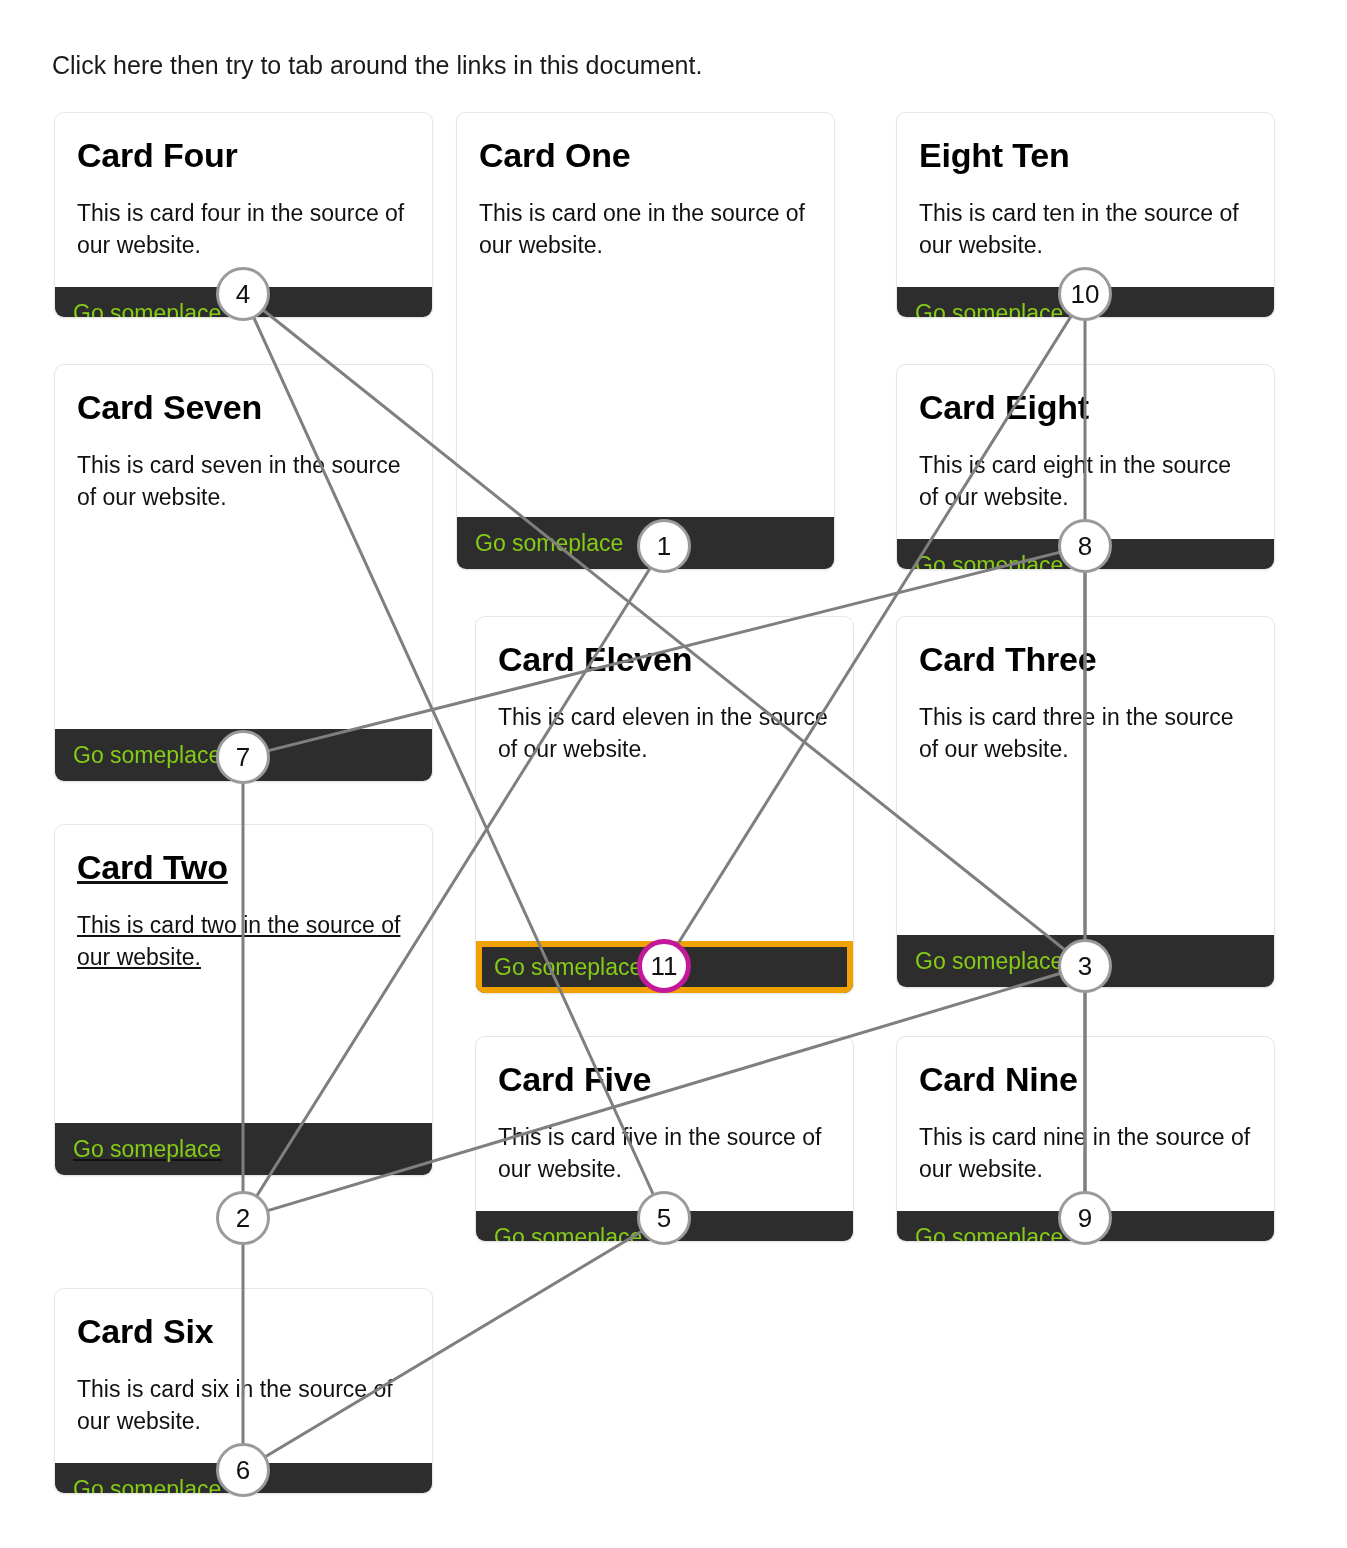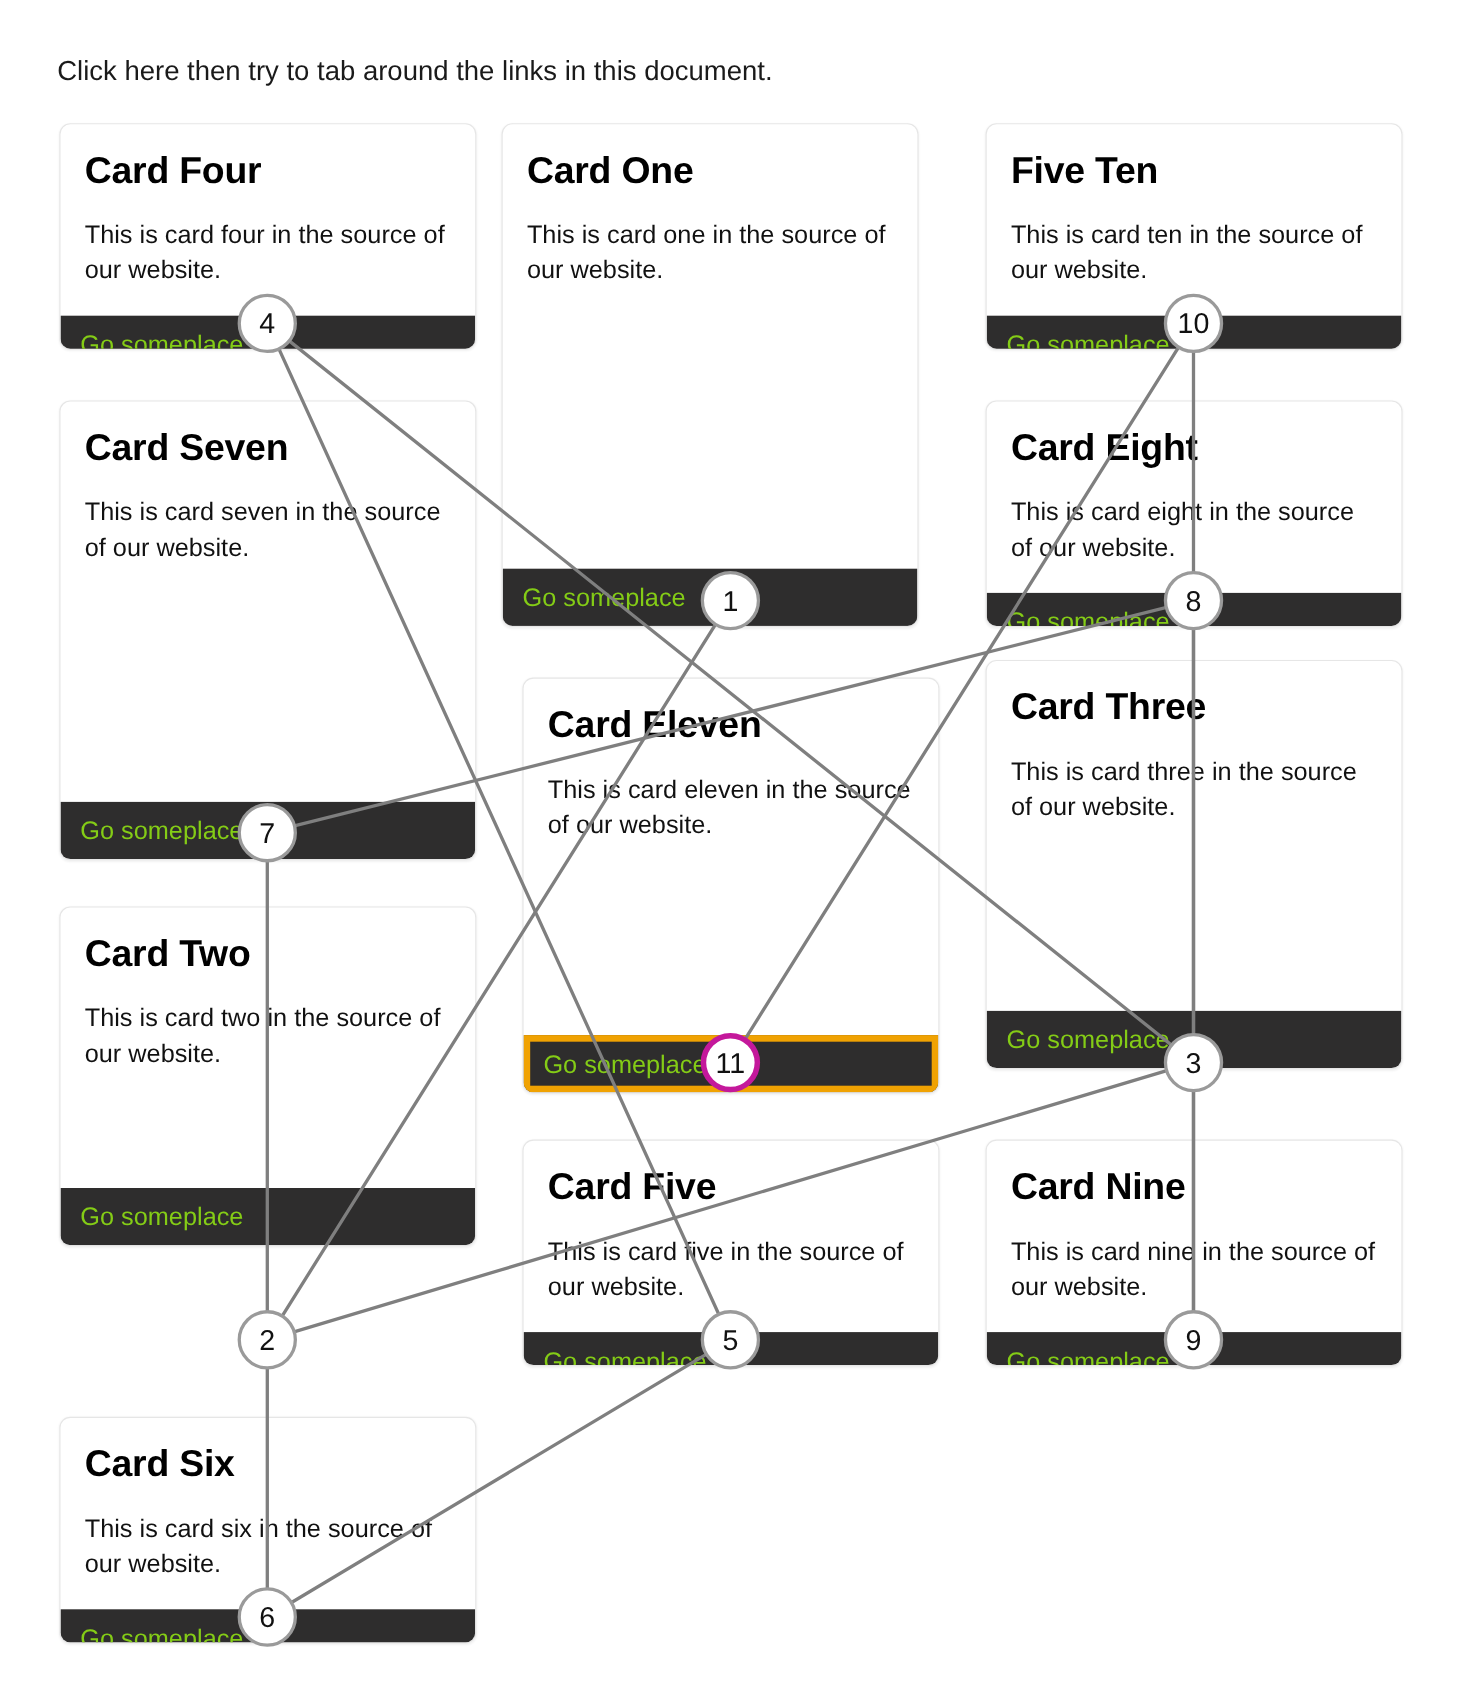--- a/index.html
+++ b/index.html
@@ -135,21 +135,21 @@
       </div>
       <div class="card" style="left: 456px; top: 112px; width: 379px; height: 458px;">
         <div class="card-body">
           <h2 class="card-title">Card One</h2>
           <p class="card-text">This is card one in the source of our website.</p>
         </div>
         <a class="card-link" href="#">Go someplace</a>
       </div>
       <div class="card" style="left: 896px; top: 112px; width: 379px; height: 206px;">
         <div class="card-body">
-          <h2 class="card-title">Five Ten</h2>
+          <h2 class="card-title">Eight Ten</h2>
           <p class="card-text">This is card ten in the source of our website.</p>
         </div>
         <a class="card-link" href="#">Go someplace</a>
       </div>
       <div class="card" style="left: 54px; top: 364px; width: 379px; height: 418px;">
         <div class="card-body">
           <h2 class="card-title">Card Seven</h2>
           <p class="card-text">This is card seven in the source of our website.</p>
         </div>
         <a class="card-link" href="#">Go someplace</a>
@@ -161,28 +161,28 @@
         </div>
         <a class="card-link" href="#">Go someplace</a>
       </div>
       <div class="card focused" style="left: 475px; top: 616px; width: 379px; height: 378px;">
         <div class="card-body">
           <h2 class="card-title">Card Eleven</h2>
           <p class="card-text">This is card eleven in the source of our website.</p>
         </div>
         <a class="card-link" href="#">Go someplace</a>
       </div>
-      <div class="card" style="left: 896px; top: 600px; width: 379px; height: 372px;">
+      <div class="card" style="left: 896px; top: 616px; width: 379px; height: 372px;">
         <div class="card-body">
           <h2 class="card-title">Card Three</h2>
           <p class="card-text">This is card three in the source of our website.</p>
         </div>
         <a class="card-link" href="#">Go someplace</a>
       </div>
-      <div class="card" style="left: 54px; top: 824px; width: 379px; height: 309px;">
+      <div class="card" style="left: 54px; top: 824px; width: 379px; height: 352px; text-decoration: underline;">
         <div class="card-body">
           <h2 class="card-title">Card Two</h2>
           <p class="card-text">This is card two in the source of our website.</p>
         </div>
         <a class="card-link" href="#">Go someplace</a>
       </div>
       <div class="card" style="left: 475px; top: 1036px; width: 379px; height: 206px;">
         <div class="card-body">
           <h2 class="card-title">Card Five</h2>
           <p class="card-text">This is card five in the source of our website.</p>

